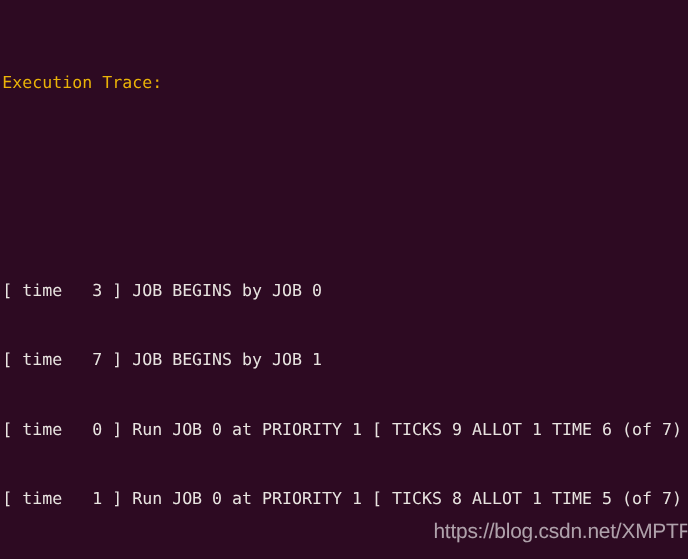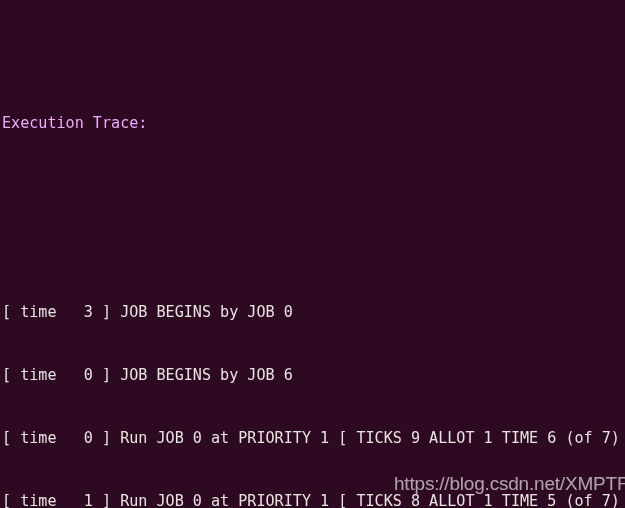--- a/index.html
+++ b/index.html
@@ -57,26 +57,26 @@
     letter-spacing: -0.2px;
   }
 </style>
 </head>
 <body>
 
 <div id="terminal" style="background: rgb(45, 10, 34);">
 
   <div class="console-output">
 
-    <div class="line" style="color: #f0abfc; margin-top: 48px;">Execution Trace:</div>
+    <div class="line" style="color: #eab308;">Execution Trace:</div>
     <div class="line blank" style="color: rgb(232, 228, 224);"> </div>
 
     <div>
       <div class="line" style="color: rgb(232, 228, 224);">[ time   3 ] JOB BEGINS by JOB 0</div>
-      <div class="line" style="color: rgb(232, 228, 224);">[ time   0 ] JOB BEGINS by JOB 6</div>
+      <div class="line" style="color: rgb(232, 228, 224);">[ time   7 ] JOB BEGINS by JOB 1</div>
       <div class="line" style="color: rgb(232, 228, 224);">[ time   0 ] Run JOB 0 at PRIORITY 1 [ TICKS 9 ALLOT 1 TIME 6 (of 7) ]</div>
       <div class="line" style="color: rgb(232, 228, 224);">[ time   1 ] Run JOB 0 at PRIORITY 1 [ TICKS 8 ALLOT 1 TIME 5 (of 7) ]</div>
       <div class="line" style="color: rgb(232, 228, 224);">[ time   2 ] Run JOB 0 at PRIORITY 1 [ TICKS 7 ALLOT 1 TIME 4 (of 7) ]</div>
       
       
       
       
       
       
       

